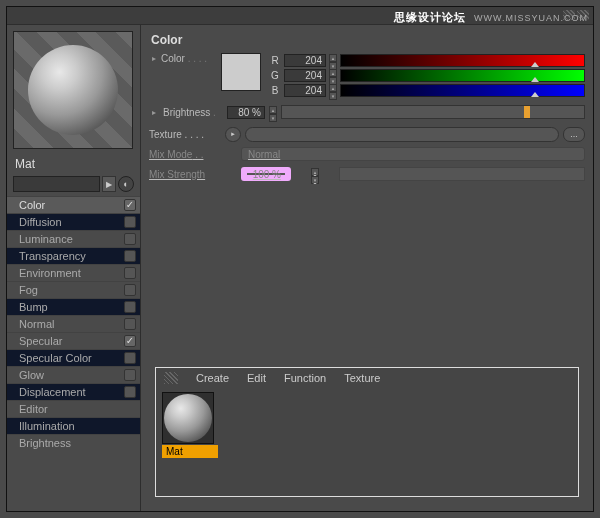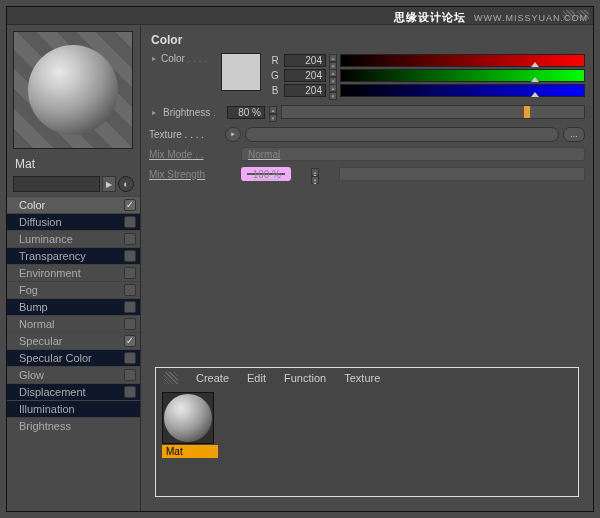--- a/index.html
+++ b/index.html
@@ -162,20 +162,25 @@
           <div class="ch-row">
             <span class="ch-exp"></span>
             <span class="ch-label">Glow</span>
             <span class="ch-check disabled"></span>
           </div>
           <div class="ch-row alt">
             <span class="ch-exp"></span>
             <span class="ch-label">Displacement</span>
             <span class="ch-check disabled"></span>
           </div>
+          <div class="ch-row">
+            <span class="ch-exp"></span>
+            <span class="ch-label">Editor</span>
+            <span class="ch-check empty"></span>
+          </div>
           <div class="ch-row alt">
             <span class="ch-exp"></span>
             <span class="ch-label">Illumination</span>
             <span class="ch-check empty"></span>
           </div>
           <div class="ch-row">
             <span class="ch-exp"></span>
             <span class="ch-label">Brightness</span>
             <span class="ch-check empty"></span>
           </div>

